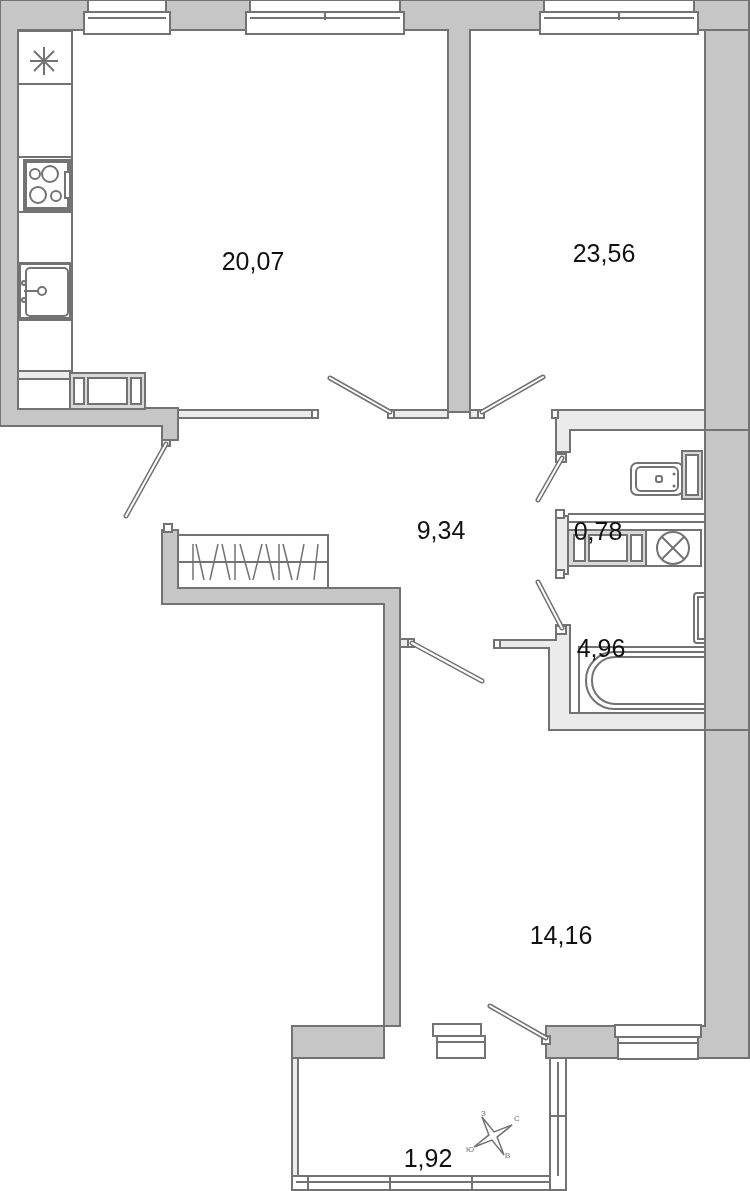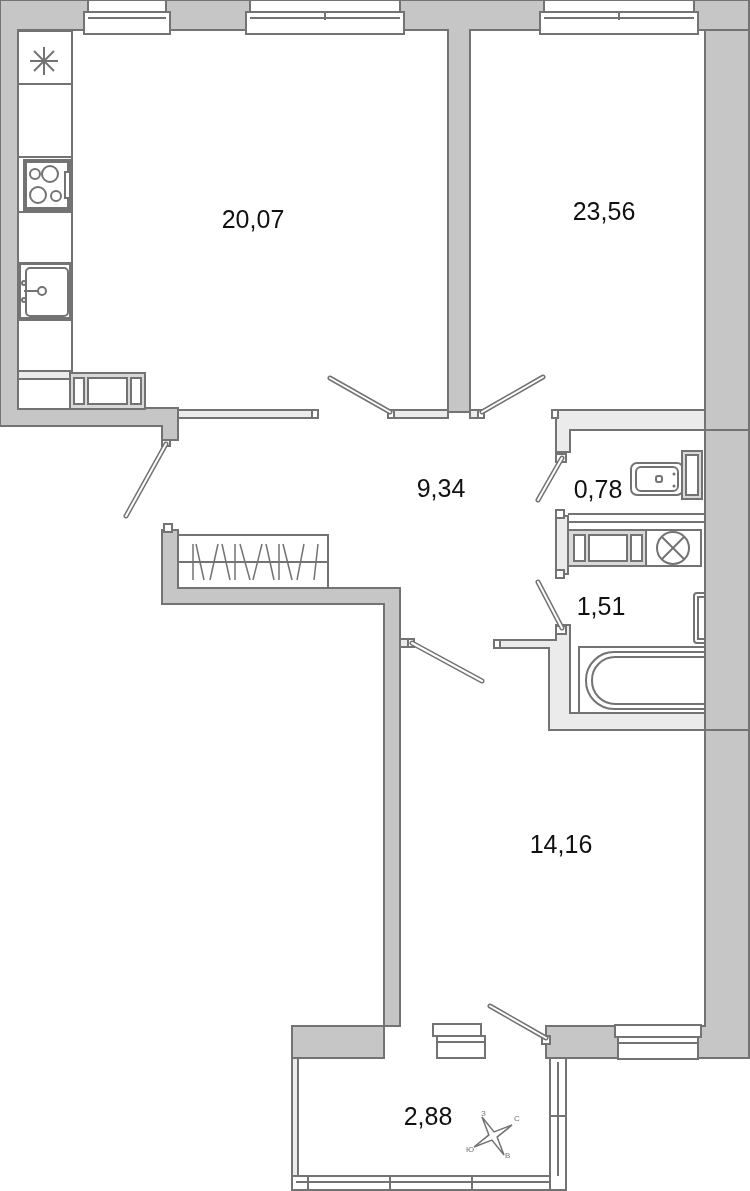--- a/index.html
+++ b/index.html
@@ -3,21 +3,21 @@
 <meta charset="utf-8">
 <style>
   html, body { margin: 0; padding: 0; background: #ffffff; }
   #plan { position: relative; width: 750px; height: 1191px; overflow: hidden; background: #fff; }
   svg { position: absolute; left: 0; top: 0; }
   .wall { fill: #c6c6c6; stroke: #737373; stroke-width: 2; }
   .lwall { fill: #ebebeb; stroke: #737373; stroke-width: 2; }
   .ln { fill: none; stroke: #737373; stroke-width: 2; }
   .fx { fill: #fff; stroke: #737373; stroke-width: 2; }
   .fxg { fill: #d9d9d9; stroke: #737373; stroke-width: 2; }
-  .label { position: absolute; font-family: "Liberation Sans", sans-serif; font-size: 25px; color: #111; white-space: nowrap; transform: translate(-50%, -50%); }
+  .label { position: absolute; font-family: "Liberation Sans", sans-serif; font-size: 25px; color: #111; white-space: nowrap; transform: translate(-50%, -50%); margin-top: 42px; }
   .compass-l { font-family: "Liberation Sans", sans-serif; font-size: 8px; fill: #737373; }
 </style>
 </head>
 <body>
 
 <div id="plan">
 <svg width="750" height="1191" viewBox="0 0 750 1191">
 
   <g>
 
@@ -230,16 +230,16 @@
   <text class="compass-l" x="481" y="1116">З</text>
   <text class="compass-l" x="514" y="1121">С</text>
   <text class="compass-l" x="466" y="1152">Ю</text>
   <text class="compass-l" x="505" y="1158">В</text>
 </svg>
 
 <div class="label" style="left:253px;top:219px">20,07</div>
 <div class="label" style="left:604px;top:211px">23,56</div>
 <div class="label" style="left:441px;top:488px">9,34</div>
 <div class="label" style="left:598px;top:489px">0,78</div>
-<div class="label" style="left:601px;top:606px">1,51</div>
-<div class="label" style="left:561px;top:844px">14,16</div>
-<div class="label" style="left:428px;top:1116px">2,88</div>
+<div class="label" style="left:601px;top:606px">4,96</div>
+<div class="label" style="left:561px;top:893px">14,16</div>
+<div class="label" style="left:428px;top:1116px">1,92</div>
 </div>
 
 </body></html>

